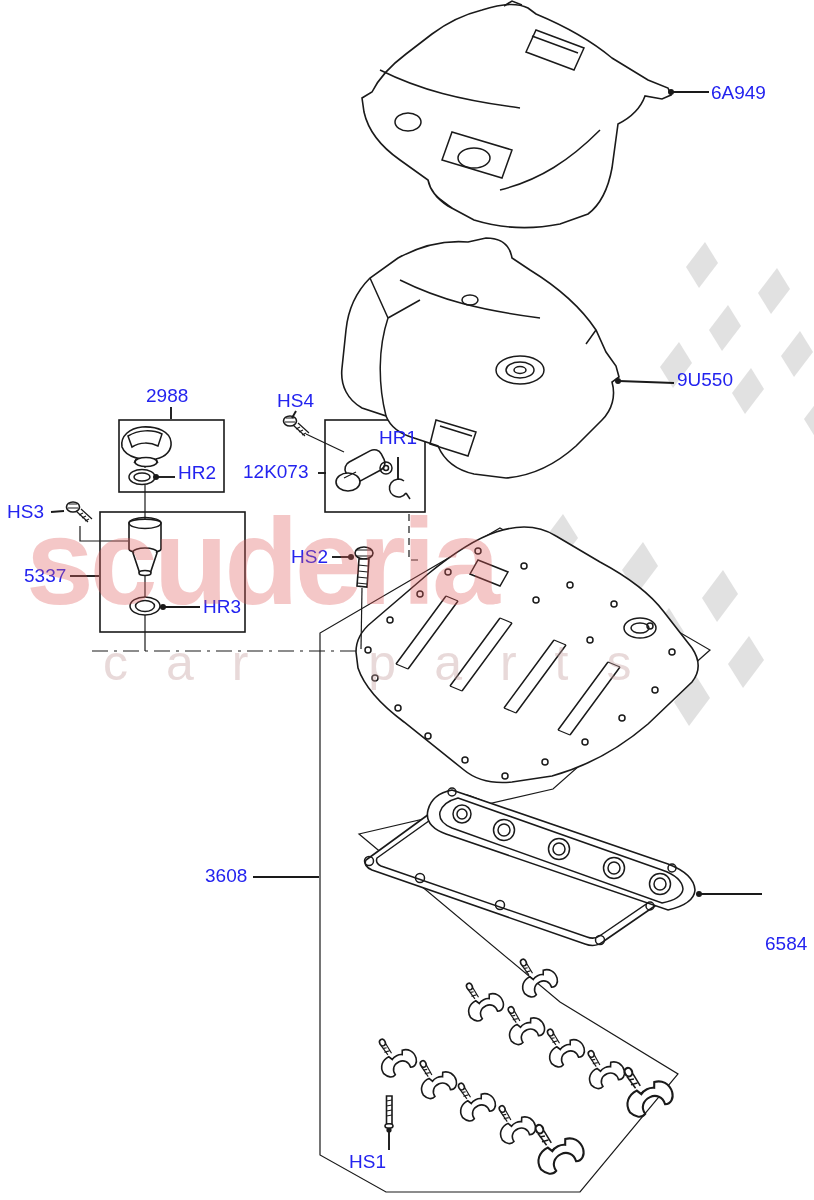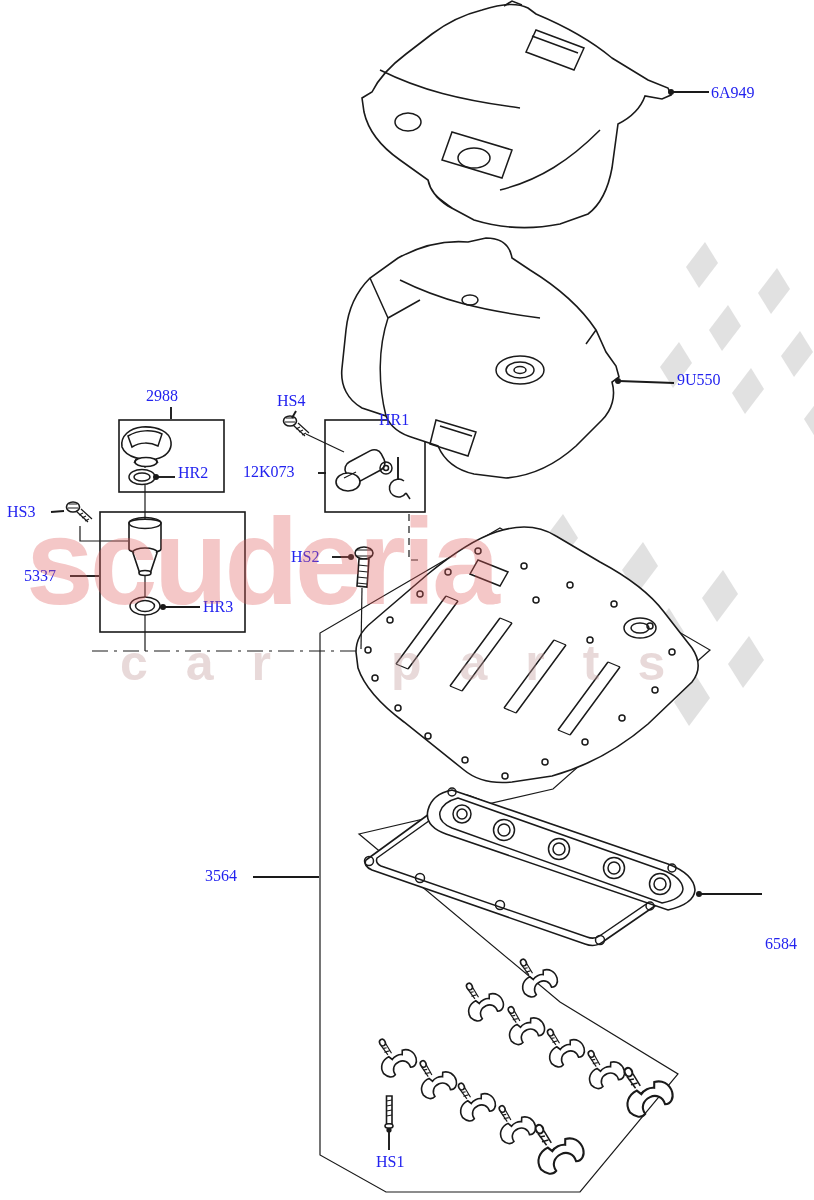--- a/index.html
+++ b/index.html
@@ -1,23 +1,23 @@
 <!DOCTYPE html>
 <html style="--blue: #2323ef; --flaggray: #dadada;"><head>
 <meta charset="utf-8">
 <style>
   html,body{margin:0;padding:0;background:#fff;}
   #stage{position:relative;width:814px;height:1200px;background:#ffffff;overflow:hidden;
          font-family:"Liberation Sans", sans-serif;}
   #art{position:absolute;left:0;top:0;}
-  .lbl{position:absolute;color:var(--blue,#2323ef);font-size:16px;line-height:22px;
-       white-space:nowrap;font-family:Liberation Serif, serif;cursor:pointer;text-align:center;}
+  .lbl{position:absolute;color:var(--blue,#2323ef);font-size:19px;line-height:22px;
+       white-space:nowrap;font-family:Liberation Sans, sans-serif;cursor:pointer;text-align:center;}
   .wm-brand{position:absolute;left:26px;top:492px;font-size:122px;font-weight:bold;
        letter-spacing:-4px;color:rgba(224,90,90,0.34);user-select:none;}
-  .wm-tag{position:absolute;left:120px;top:634px;font-size:50px;font-weight:bold;
+  .wm-tag{position:absolute;left:103px;top:634px;font-size:50px;font-weight:normal;
        letter-spacing:38px;color:rgba(195,155,155,0.38);user-select:none;word-spacing:30px;}
   svg{shape-rendering:geometricPrecision;}
   .ln{stroke:#1a1a1a;stroke-width:1.9;fill:none;}
   .thin{stroke:#1a1a1a;stroke-width:1.2;fill:none;}
   .box{stroke:#1a1a1a;stroke-width:1.6;fill:none;}
   .art{stroke:#1a1a1a;stroke-width:1.6;fill:#ffffff;}
   .arto{stroke:#1a1a1a;stroke-width:1.5;fill:none;}
   .dot{fill:#1a1a1a;stroke:none;}
   .flag{fill:var(--flaggray,#dadada);opacity:.8;stroke:none;}
 </style>
@@ -267,21 +267,21 @@
 
   <div class="lbl" style="left:711px;top:82px">6A949</div>
   <div class="lbl" style="left:677px;top:369px">9U550</div>
   <div class="lbl" style="left:146px;top:385px">2988</div>
   <div class="lbl" style="left:178px;top:462px">HR2</div>
   <div class="lbl" style="left:7px;top:501px">HS3</div>
   <div class="lbl" style="left:24px;top:565px">5337</div>
   <div class="lbl" style="left:203px;top:596px">HR3</div>
   <div class="lbl" style="left:277px;top:390px">HS4</div>
   <div class="lbl" style="left:243px;top:461px">12K073</div>
-  <div class="lbl" style="left:379px;top:409px">HR1</div>
+  <div class="lbl" style="left:379px;top:427px">HR1</div>
   <div class="lbl" style="left:291px;top:546px">HS2</div>
-  <div class="lbl" style="left:205px;top:865px">3564</div>
+  <div class="lbl" style="left:205px;top:865px">3608</div>
   <div class="lbl" style="left:765px;top:933px">6584</div>
-  <div class="lbl" style="left:376px;top:1151px">HS1</div>
+  <div class="lbl" style="left:349px;top:1151px">HS1</div>
 
   <div class="wm-brand">scuderia</div>
   <div class="wm-tag">car parts</div>
 </div>
 
 </body></html>

